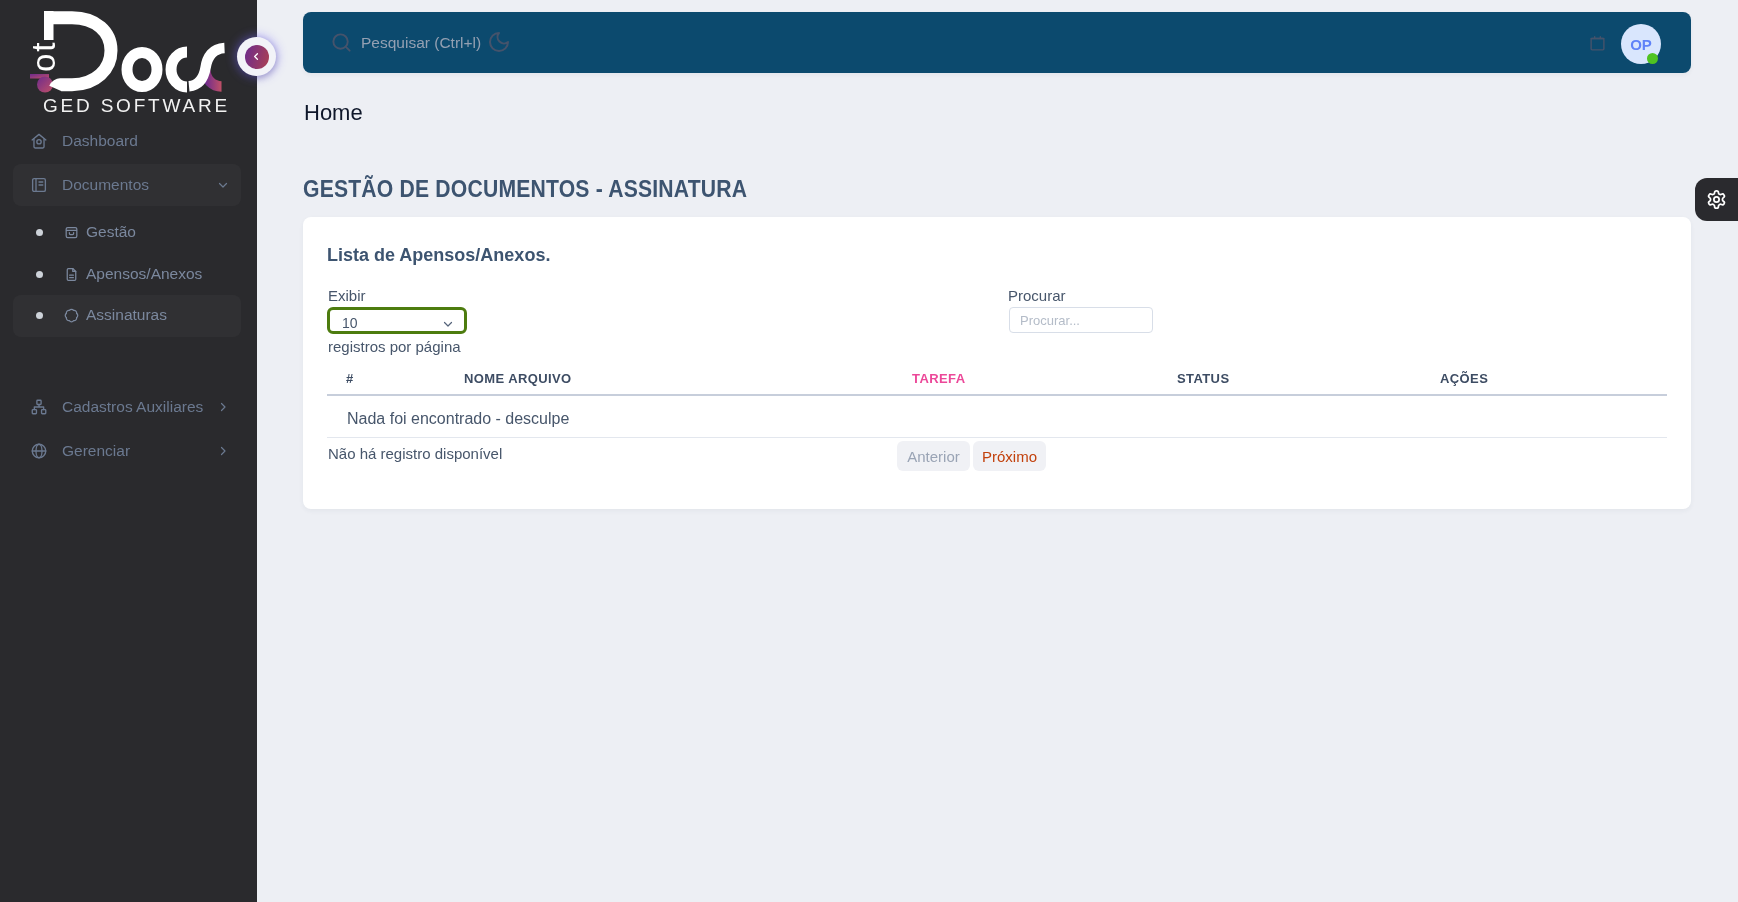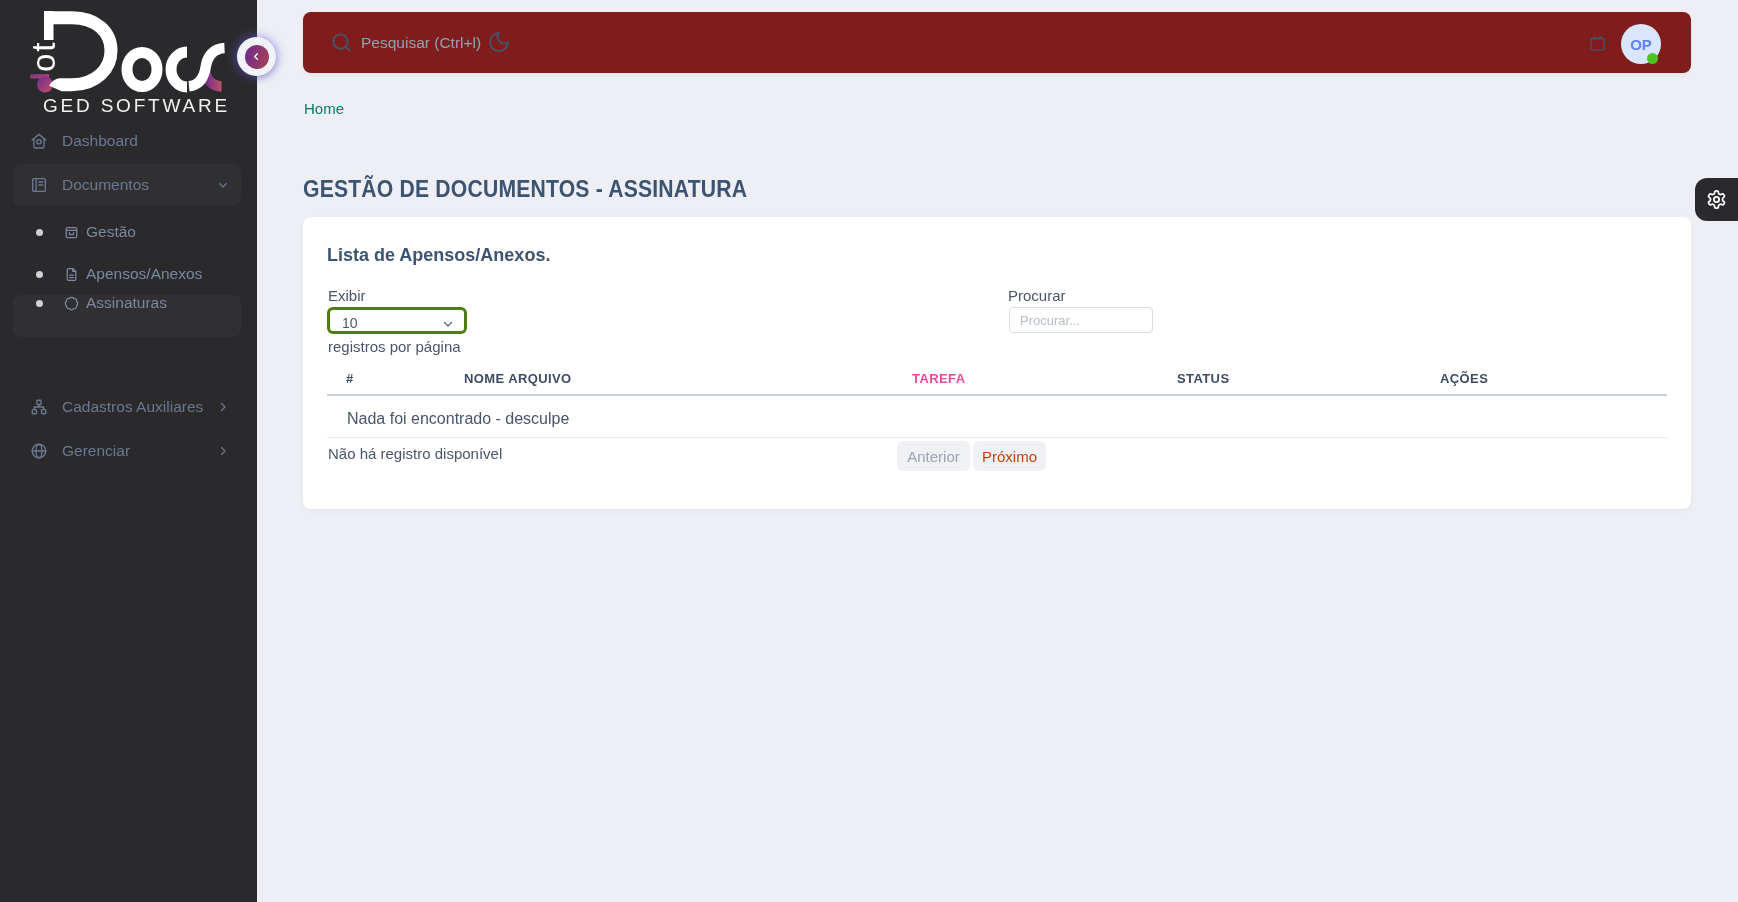--- a/index.html
+++ b/index.html
@@ -23,23 +23,23 @@
   .mitem .txt { position:absolute; left:62px; }
   .mitem .chev { position:absolute; right:28px; width:12px; height:12px; }
   .hl { position:absolute; left:13px; width:228px; height:42px; background:rgba(255,255,255,.032); border-radius:8px; }
   .smitem { position:absolute; left:0; width:257px; height:42px; display:flex; align-items:center;
     color:#7b889e; font-size:15.5px; }
   .smitem .dot { position:absolute; left:36px; width:7px; height:7px; border-radius:50%; background:#cdd2d9; }
   .smitem .ic { position:absolute; left:64px; width:15px; height:15px; }
   .smitem .txt { position:absolute; left:86px; }
 
   
-  #topbar { position:absolute; left:303px; top:12px; width:1388px; height:61px; background:#7f1d1d;
+  #topbar { position:absolute; left:303px; top:12px; width:1388px; height:61px; background:#0c4a6e;
     border-radius:8px; box-shadow:0 2px 4px rgba(40,50,80,.05); }
-  #home { position:absolute; left:304px; top:100px; font-size:15px; color:#0f766e; }
+  #home { position:absolute; left:304px; top:100px; font-size:22px; color:#0f172a; }
   #h1 { position:absolute; left:303px; top:176px; font-size:23px; font-weight:bold; color:#3d5470; letter-spacing:.2px; transform:scaleX(.92); transform-origin:left center; }
   #card { position:absolute; left:303px; top:217px; width:1388px; height:292px; background:#fff;
     border-radius:8px; box-shadow:0 2px 5px rgba(40,50,80,.05); }
   #gearbox { position:absolute; left:1695px; top:178px; width:43px; height:43px; background:#2a2a2e;
     border-radius:12px 0 0 12px; display:flex; align-items:center; justify-content:center; }
 </style>
 </head>
 <body>
   <div id="sidebar">
     <svg id="logo" viewBox="0 0 257 120" width="257" height="120">
@@ -109,21 +109,21 @@
       <span class="dot"></span>
       <svg class="ic" viewBox="0 0 24 24" fill="none" stroke="currentColor" stroke-width="2" stroke-linecap="round" stroke-linejoin="round">
         <path d="M14 2.5H7a1.8 1.8 0 0 0-1.8 1.8v15.4A1.8 1.8 0 0 0 7 21.5h10a1.8 1.8 0 0 0 1.8-1.8V7.3Z"></path>
         <path d="M14 2.5V7h4.8"></path>
         <path d="M9 13h6M9 17h6"></path>
       </svg>
       <span class="txt">Apensos/Anexos</span>
     </div>
 
     <div class="hl" style="top:295px;"></div>
-    <div class="smitem" style="top:282px;">
+    <div class="smitem" style="top:294px;">
       <span class="dot"></span>
       <svg class="ic" viewBox="0 0 24 24" fill="none" stroke="currentColor" stroke-width="2" stroke-linecap="round" stroke-linejoin="round">
         <path d="M3.85 8.62a4 4 0 0 1 4.78-4.77 4 4 0 0 1 6.74 0 4 4 0 0 1 4.78 4.78 4 4 0 0 1 0 6.74 4 4 0 0 1-4.77 4.78 4 4 0 0 1-6.75 0 4 4 0 0 1-4.78-4.77 4 4 0 0 1 0-6.76Z"></path>
       </svg>
       <span class="txt">Assinaturas</span>
     </div>
 
 
     <div class="mitem" style="top:386px;">
       <svg class="ic" viewBox="0 0 24 24" fill="none" stroke="currentColor" stroke-width="1.8" stroke-linecap="round" stroke-linejoin="round">

